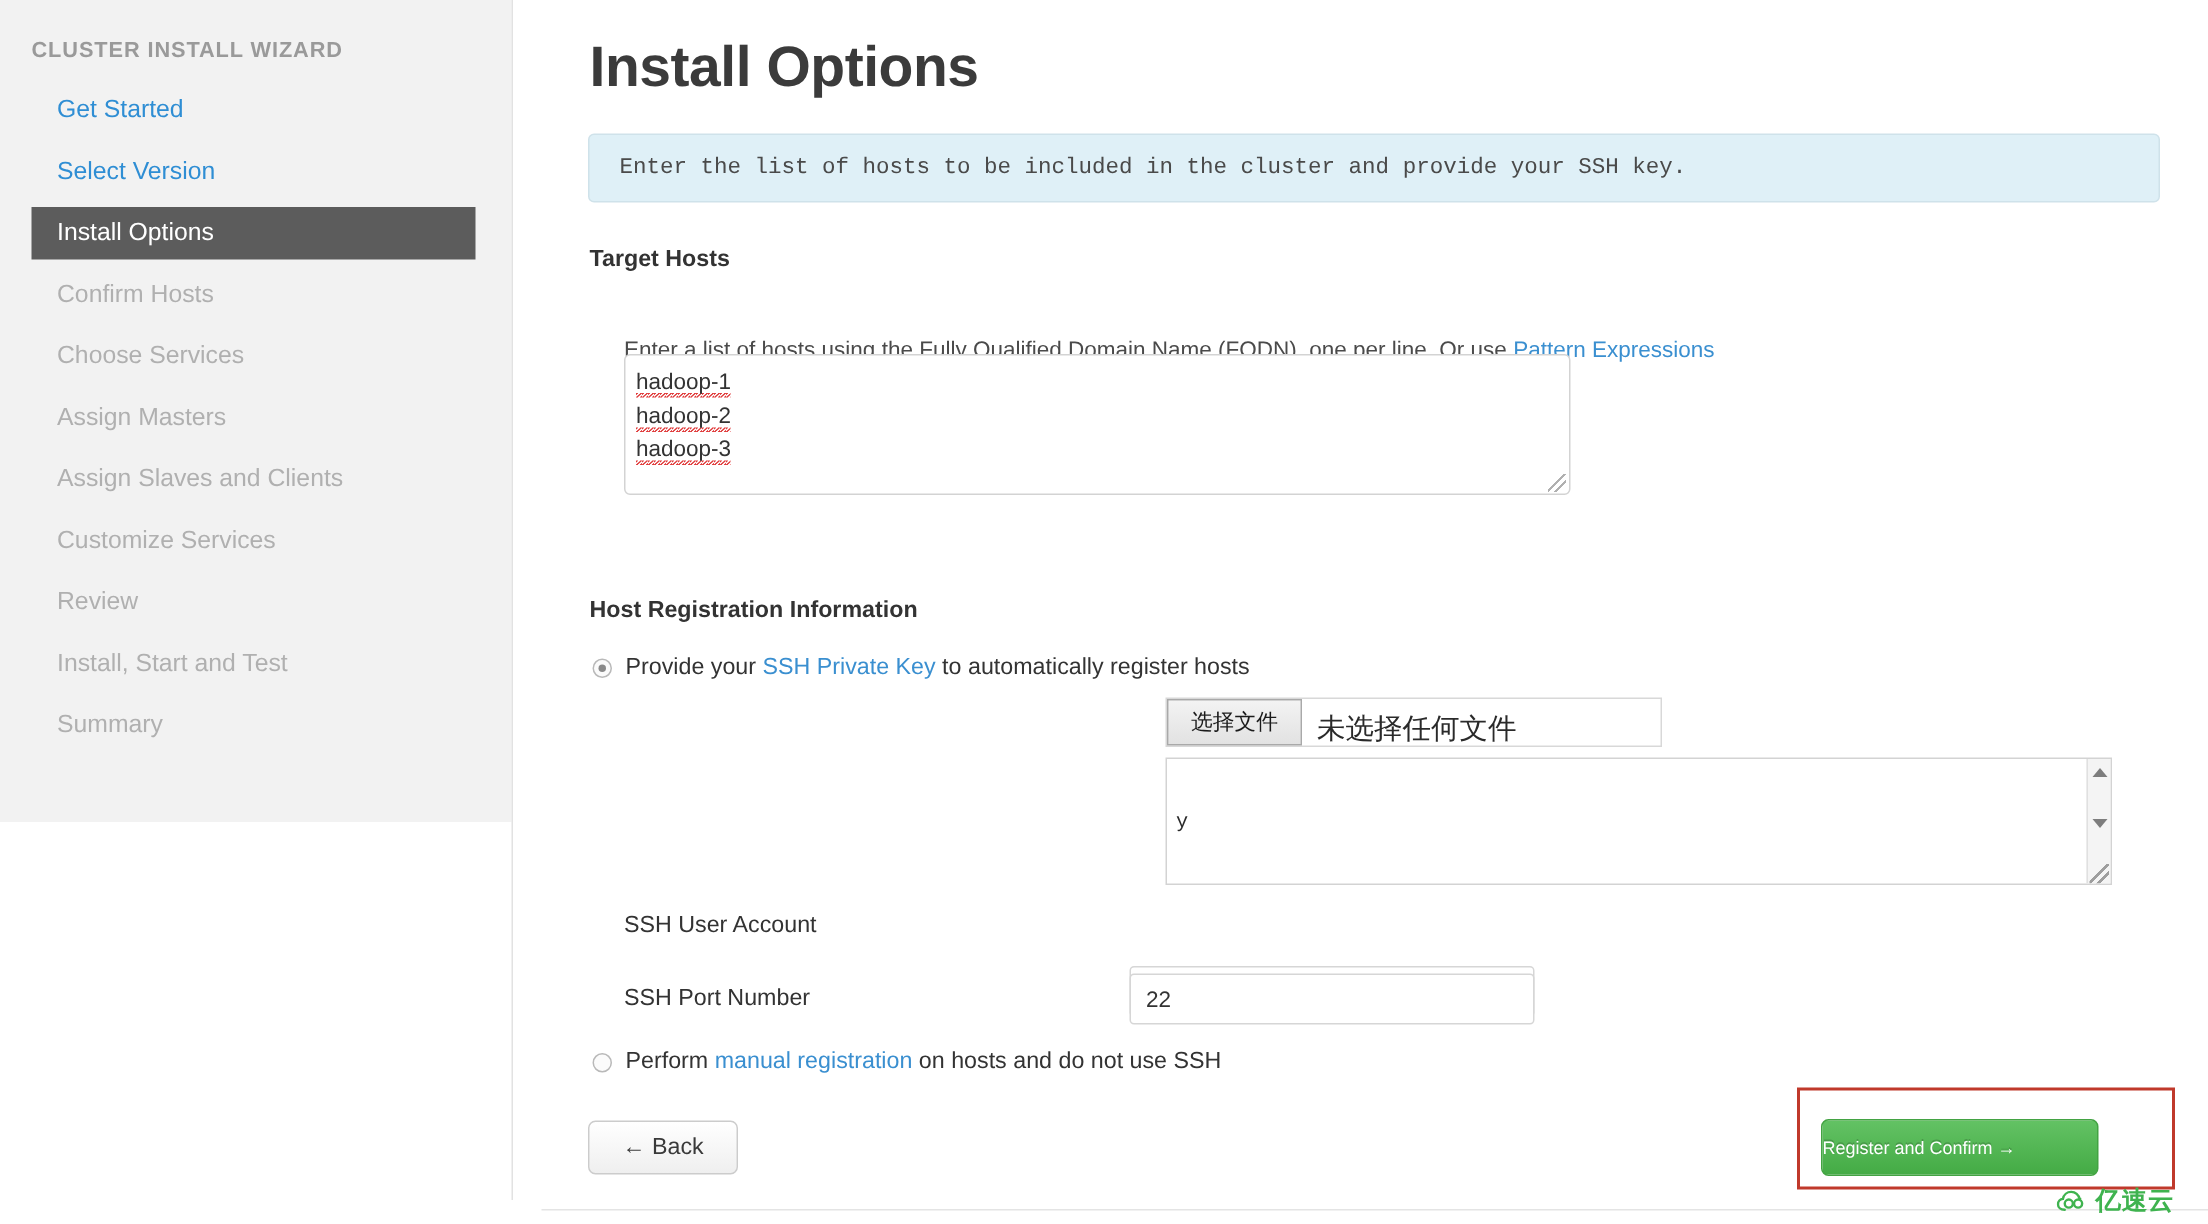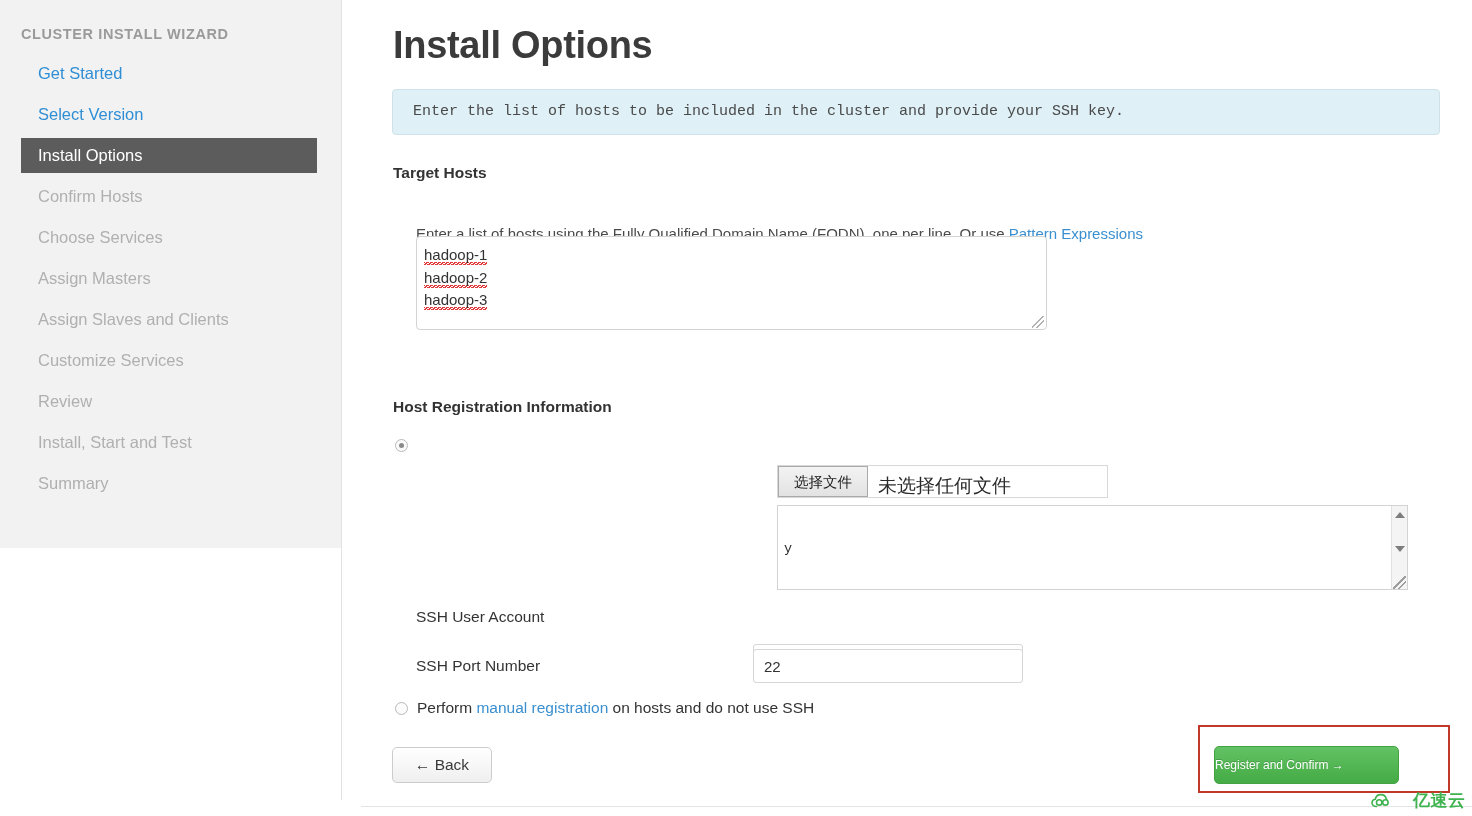--- a/index.html
+++ b/index.html
@@ -371,21 +371,21 @@
     background: #e4e4e4;
   }
 
   
   #watermark {
     position: absolute;
     left: 1371px;
     top: 789px;
     display: flex;
     align-items: center;
-    gap: 20px;
+    gap: 4px;
   }
   #watermark-text {
     font-size: 17px;
     font-weight: bold;
     color: #3fb34f;
     letter-spacing: 0.5px;
   }
 </style>
 </head>
 <body>
@@ -427,20 +427,23 @@
       <div><span class="squiggle">hadoop-1</span></div>
       <div><span class="squiggle">hadoop-2</span></div>
       <div><span class="squiggle">hadoop-3</span></div>
     </div>
     <div class="resize-grip"></div>
   </div>
 
   <div class="section-title" id="host-reg-title">Host Registration Information</div>
 
   <div class="radio checked" id="radio-ssh"></div>
+  <div class="radio-label" id="label-ssh">
+    <span>Provide your </span><span class="inline-link">SSH Private Key</span><span> to automatically register hosts</span>
+  </div>
 
   <div id="file-input">
     <div id="file-button">选择文件</div>
     <div id="file-status">未选择任何文件</div>
   </div>
 
   <div id="sshkey-textarea">
     <div id="sshkey-lines">
       <div>y</div>
       

